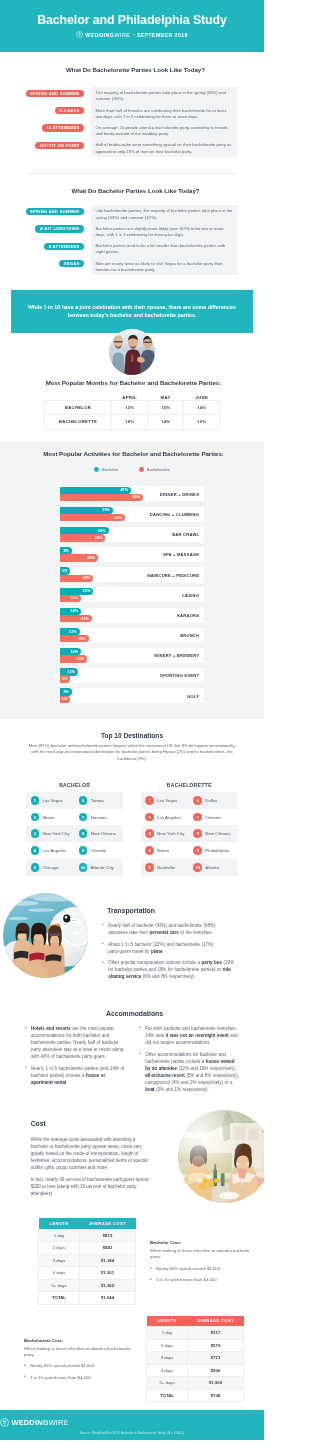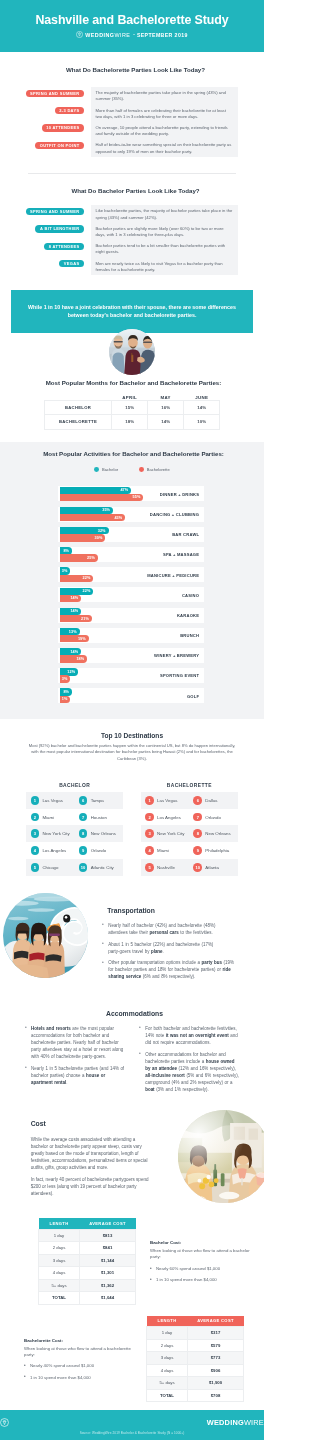--- a/index.html
+++ b/index.html
@@ -105,35 +105,35 @@
   .ctbl tr.grey td { background:#f5f6f7; }
   .ctbl tr.tot td { background:#fff; font-weight:bold; color:#2e3a47; }
   .noteh { font-size:4.4px; font-weight:bold; color:#2e3a47; margin-bottom:3px; }
   .notel { font-size:4.3px; line-height:6.4px; color:#5d656f; }
   .noteb { margin-top:5px; list-style:none; }
   .noteb li { position:relative; padding-left:6px; font-size:4.3px; line-height:6.4px; color:#5d656f; margin-bottom:5px; }
   .noteb li:before { content:"\2022"; position:absolute; left:0; top:-0.3px; color:#5d656f; font-size:4.6px; }
 
   
   .ftr { background:#21b5bd; height:30px; text-align:center; padding-top:8px; }
-  .ftr-brand { display:flex; align-items:center; justify-content:space-between; }
+  .ftr-brand { display:flex; align-items:center; justify-content:flex-start; }
   .ftr-brand .nm { color:#fff; font-size:7.4px; font-weight:bold; letter-spacing:0.2px; margin-left:2.5px; }
   .ftr-brand .nm .lt { font-weight:normal; }
   .ftr-src { color:#bfe9ec; font-size:3.1px; margin-top:3.5px; letter-spacing:0.1px; }
 
   .sec-title.nopad { padding-left:3px; }
 
 </style>
 </head>
 <body>
 
 <div class="page">
 
 <div class="hdr">
-  <div class="hdr-title">Nashville and Bachelorette Study</div>
+  <div class="hdr-title">Bachelor and Philadelphia Study</div>
   <div class="hdr-sub">
     <svg class="ww-ring" width="7" height="7" viewBox="0 0 24 24">
 <circle cx="12" cy="12" r="10.6" fill="none" stroke="#fff" stroke-width="1.7"></circle>
 <path d="M12 5.1 L8.6 9.2 L12 17.6 L15.4 9.2 Z" fill="none" stroke="#fff" stroke-width="1.5" stroke-linejoin="round"></path>
 <path d="M8.6 9.2 L15.4 9.2" fill="none" stroke="#fff" stroke-width="1.5"></path>
 </svg>
     <span class="hdr-brand"><span>WEDDING</span><span class="lt">WIRE</span></span>
     <span class="hdr-dot">•</span>
     <span class="hdr-date">SEPTEMBER 2019</span>
   </div>

